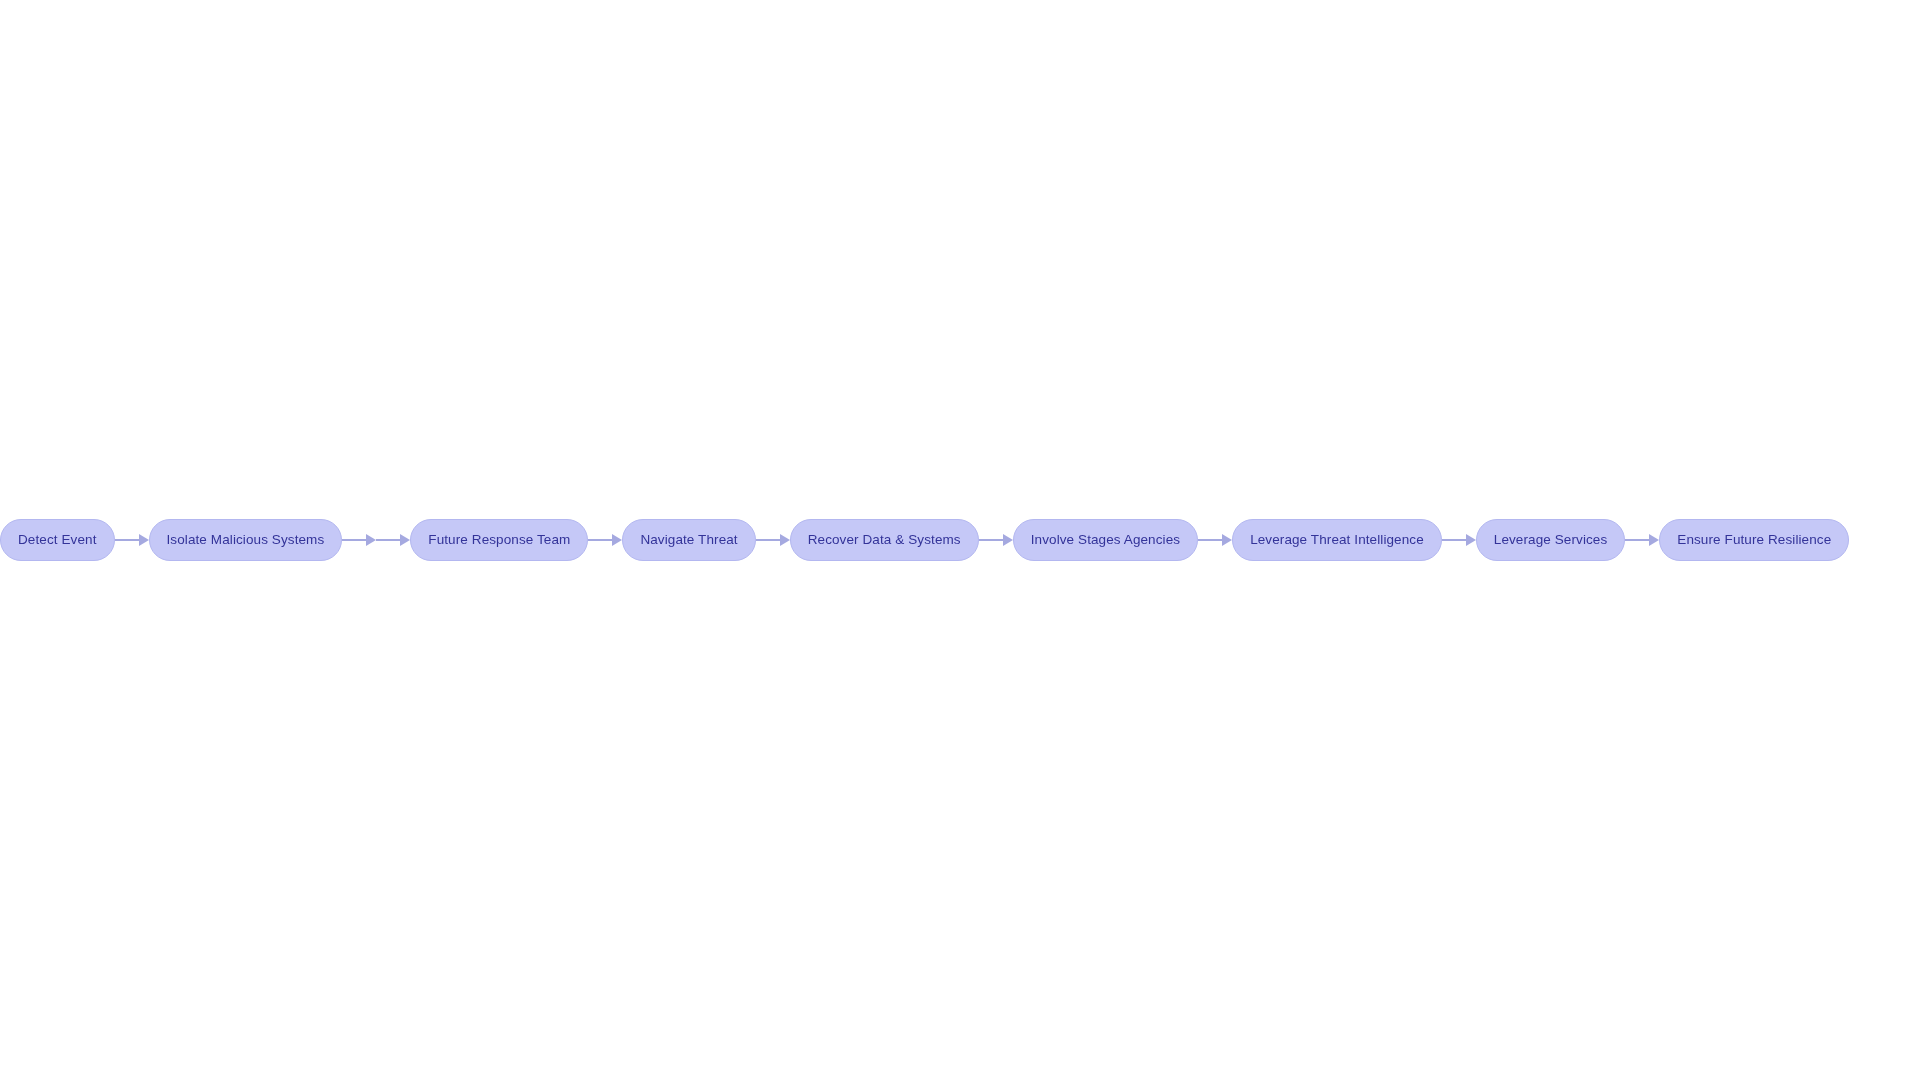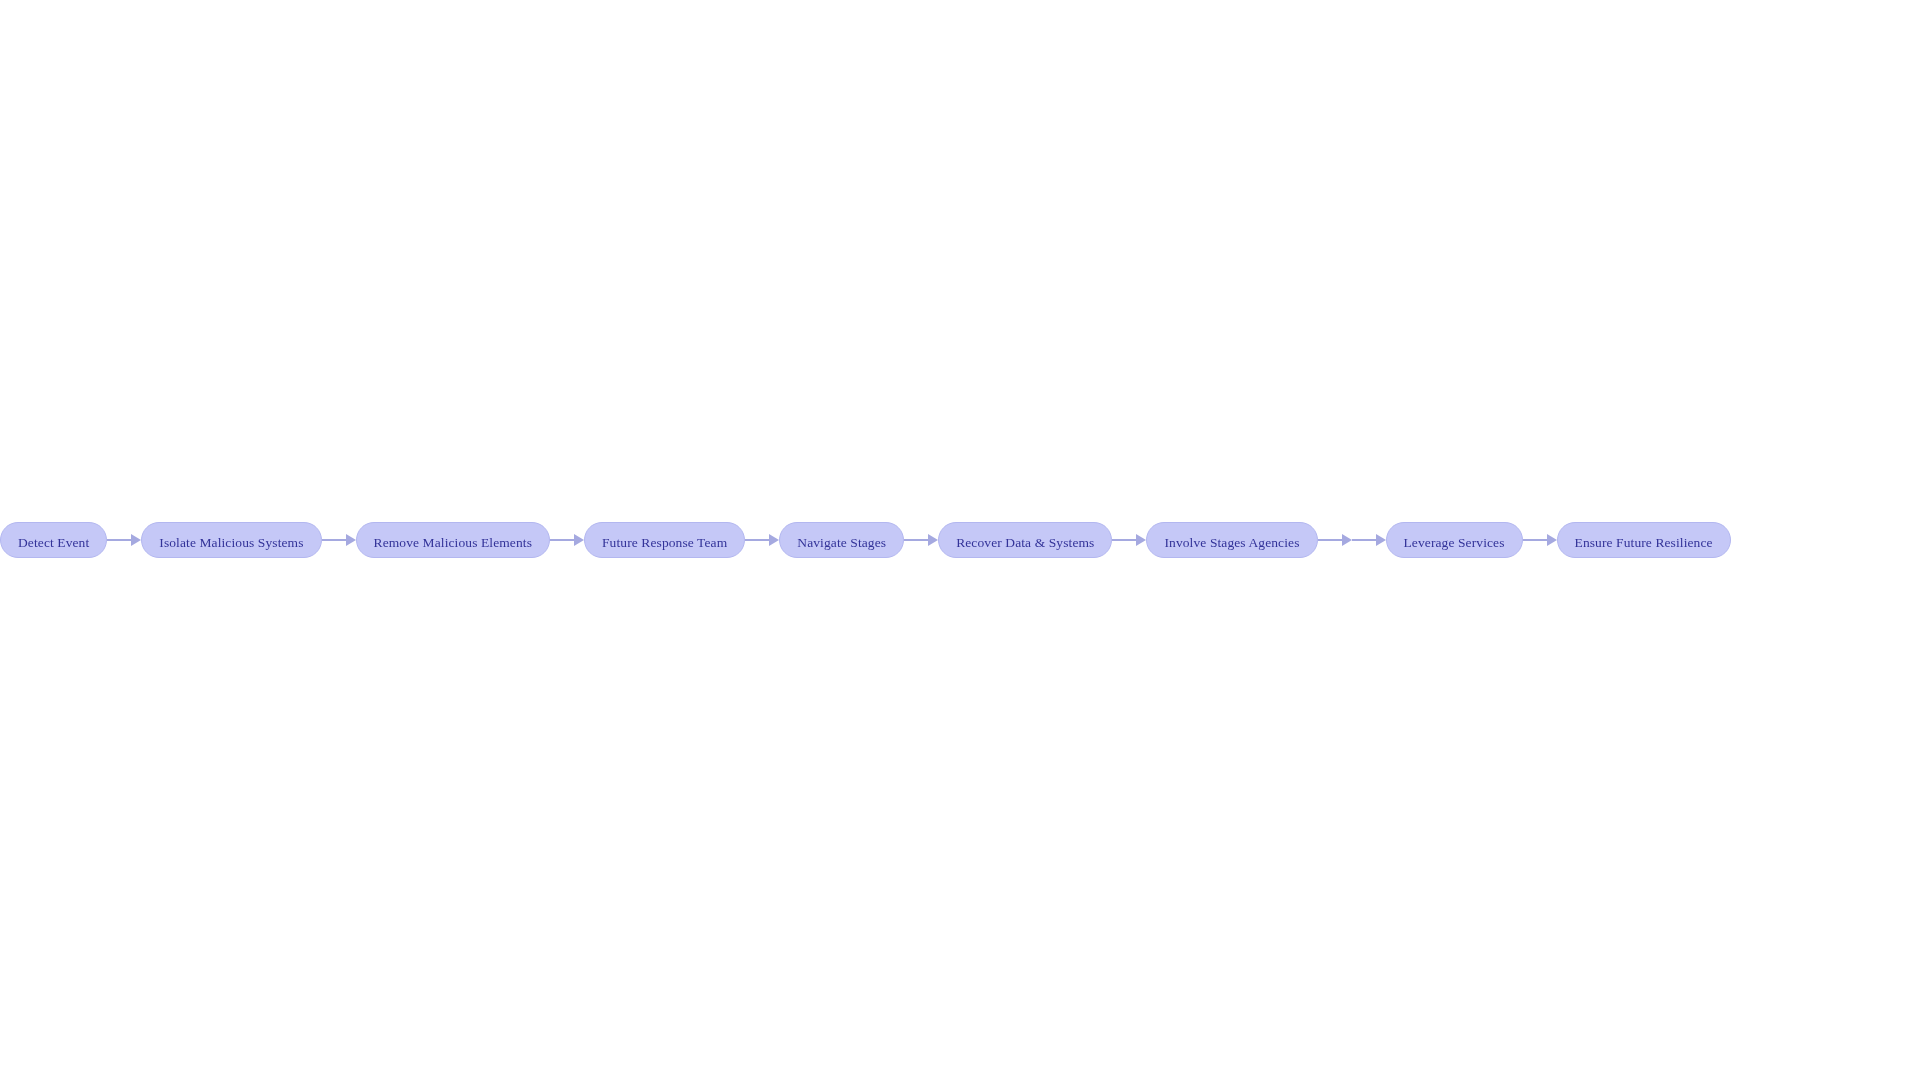--- a/index.html
+++ b/index.html
@@ -27,28 +27,28 @@
     top: 519px;
     width: 1920px;
     height: 42px;
     display: flex;
     flex-direction: row;
     align-items: center;
     justify-content: flex-start;
     flex-wrap: nowrap;
   }
   .flow-node {
-    height: 36px;
+    height: 42px;
     box-sizing: border-box;
     background: #c5c8f7;
     border: 1px solid #b3b7f0;
     border-radius: 21px;
     color: #333399;
     font-size: 13.5px;
-    font-family: Liberation Serif, serif;
+    font-family: Liberation Sans, sans-serif;
     letter-spacing: 0.1px;
     line-height: 40px;
     text-align: center;
     white-space: nowrap;
     padding: 0 17px;
     flex: 0 0 auto;
     user-select: none;
   }
   .flow-edge {
     flex: 0 0 auto;
@@ -88,55 +88,55 @@
       <div class="edge-head"></div>
     </div>
 
     <div class="flow-node">Isolate Malicious Systems</div>
 
     <div class="flow-edge">
       <div class="edge-line"></div>
       <div class="edge-head"></div>
     </div>
 
-    <div class="flow-node">Remove Malicious Elements</div>
 
     <div class="flow-edge">
       <div class="edge-line"></div>
       <div class="edge-head"></div>
     </div>
 
     <div class="flow-node">Future Response Team</div>
 
     <div class="flow-edge">
       <div class="edge-line"></div>
       <div class="edge-head"></div>
     </div>
 
-    <div class="flow-node">Navigate Stages</div>
+    <div class="flow-node">Navigate Threat</div>
 
     <div class="flow-edge">
       <div class="edge-line"></div>
       <div class="edge-head"></div>
     </div>
 
     <div class="flow-node">Recover Data &amp; Systems</div>
 
     <div class="flow-edge">
       <div class="edge-line"></div>
       <div class="edge-head"></div>
     </div>
 
     <div class="flow-node">Involve Stages Agencies</div>
 
     <div class="flow-edge">
       <div class="edge-line"></div>
       <div class="edge-head"></div>
     </div>
 
+    <div class="flow-node">Leverage Threat Intelligence</div>
 
     <div class="flow-edge">
       <div class="edge-line"></div>
       <div class="edge-head"></div>
     </div>
 
     <div class="flow-node">Leverage Services</div>
 
     <div class="flow-edge">
       <div class="edge-line"></div>

